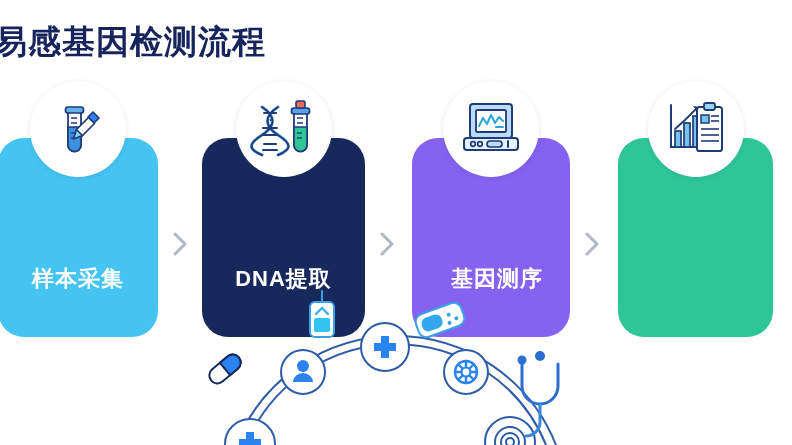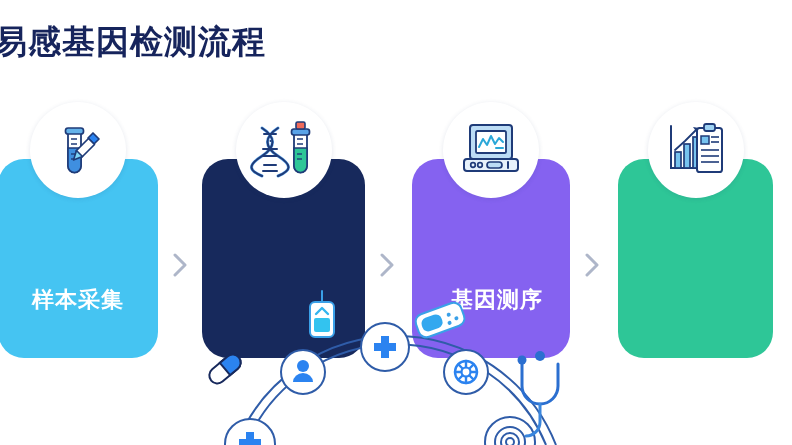--- a/index.html
+++ b/index.html
@@ -16,21 +16,21 @@
     font-size:33px;
     font-weight:bold;
     letter-spacing:1px;
     color:#16245c;
     white-space:nowrap;
   }
 
   
   .flow{
     position:absolute;
-    left:0; top:102px;
+    left:0; top:81px;
     width:792px; height:180px;
   }
 
   .step{
     position:absolute;
     top:57px;
     height:199px;
   }
   .step .card{
     position:absolute;
@@ -144,20 +144,21 @@
         <path d="M44 30 h13 v18 a6.5 6.5 0 0 1 -13 0 z" fill="#2ec697"></path>
         <path d="M44 30 h13 v18 a6.5 6.5 0 0 1 -13 0 z" fill="none" stroke="#1f3b78" stroke-width="1.6"></path>
         <rect x="41.5" y="11" width="18" height="6" rx="2.4" fill="#5aa3e8" stroke="#1f3b78" stroke-width="1.7"></rect>
         <rect x="46" y="4" width="9" height="7" rx="1.6" fill="#ef6a5a" stroke="#1f3b78" stroke-width="1.6"></rect>
         <line x1="47" y1="21" x2="53" y2="21" stroke="#1f3b78" stroke-width="1.5"></line>
         <line x1="47" y1="26" x2="53" y2="26" stroke="#1f3b78" stroke-width="1.5"></line>
         <line x1="47" y1="36" x2="52" y2="36" stroke="#1f3b78" stroke-width="1.4"></line>
         <line x1="47" y1="41" x2="52" y2="41" stroke="#1f3b78" stroke-width="1.4"></line>
       </svg>
     </div>
+    <div class="label" style="color: rgb(255, 255, 255);">DNA提取</div>
   </div>
 
   <div class="chev" id="chev-1">
     <svg width="20" height="26" viewBox="0 0 20 26">
         <polyline points="5,3 15,13 5,23" fill="none" stroke="#aeb6c9" stroke-width="3" stroke-linecap="round" stroke-linejoin="round"></polyline>
       </svg>
   </div>
 
   <div class="step" id="step-2">
     <div class="card" style="background:#8562f0;"></div>

